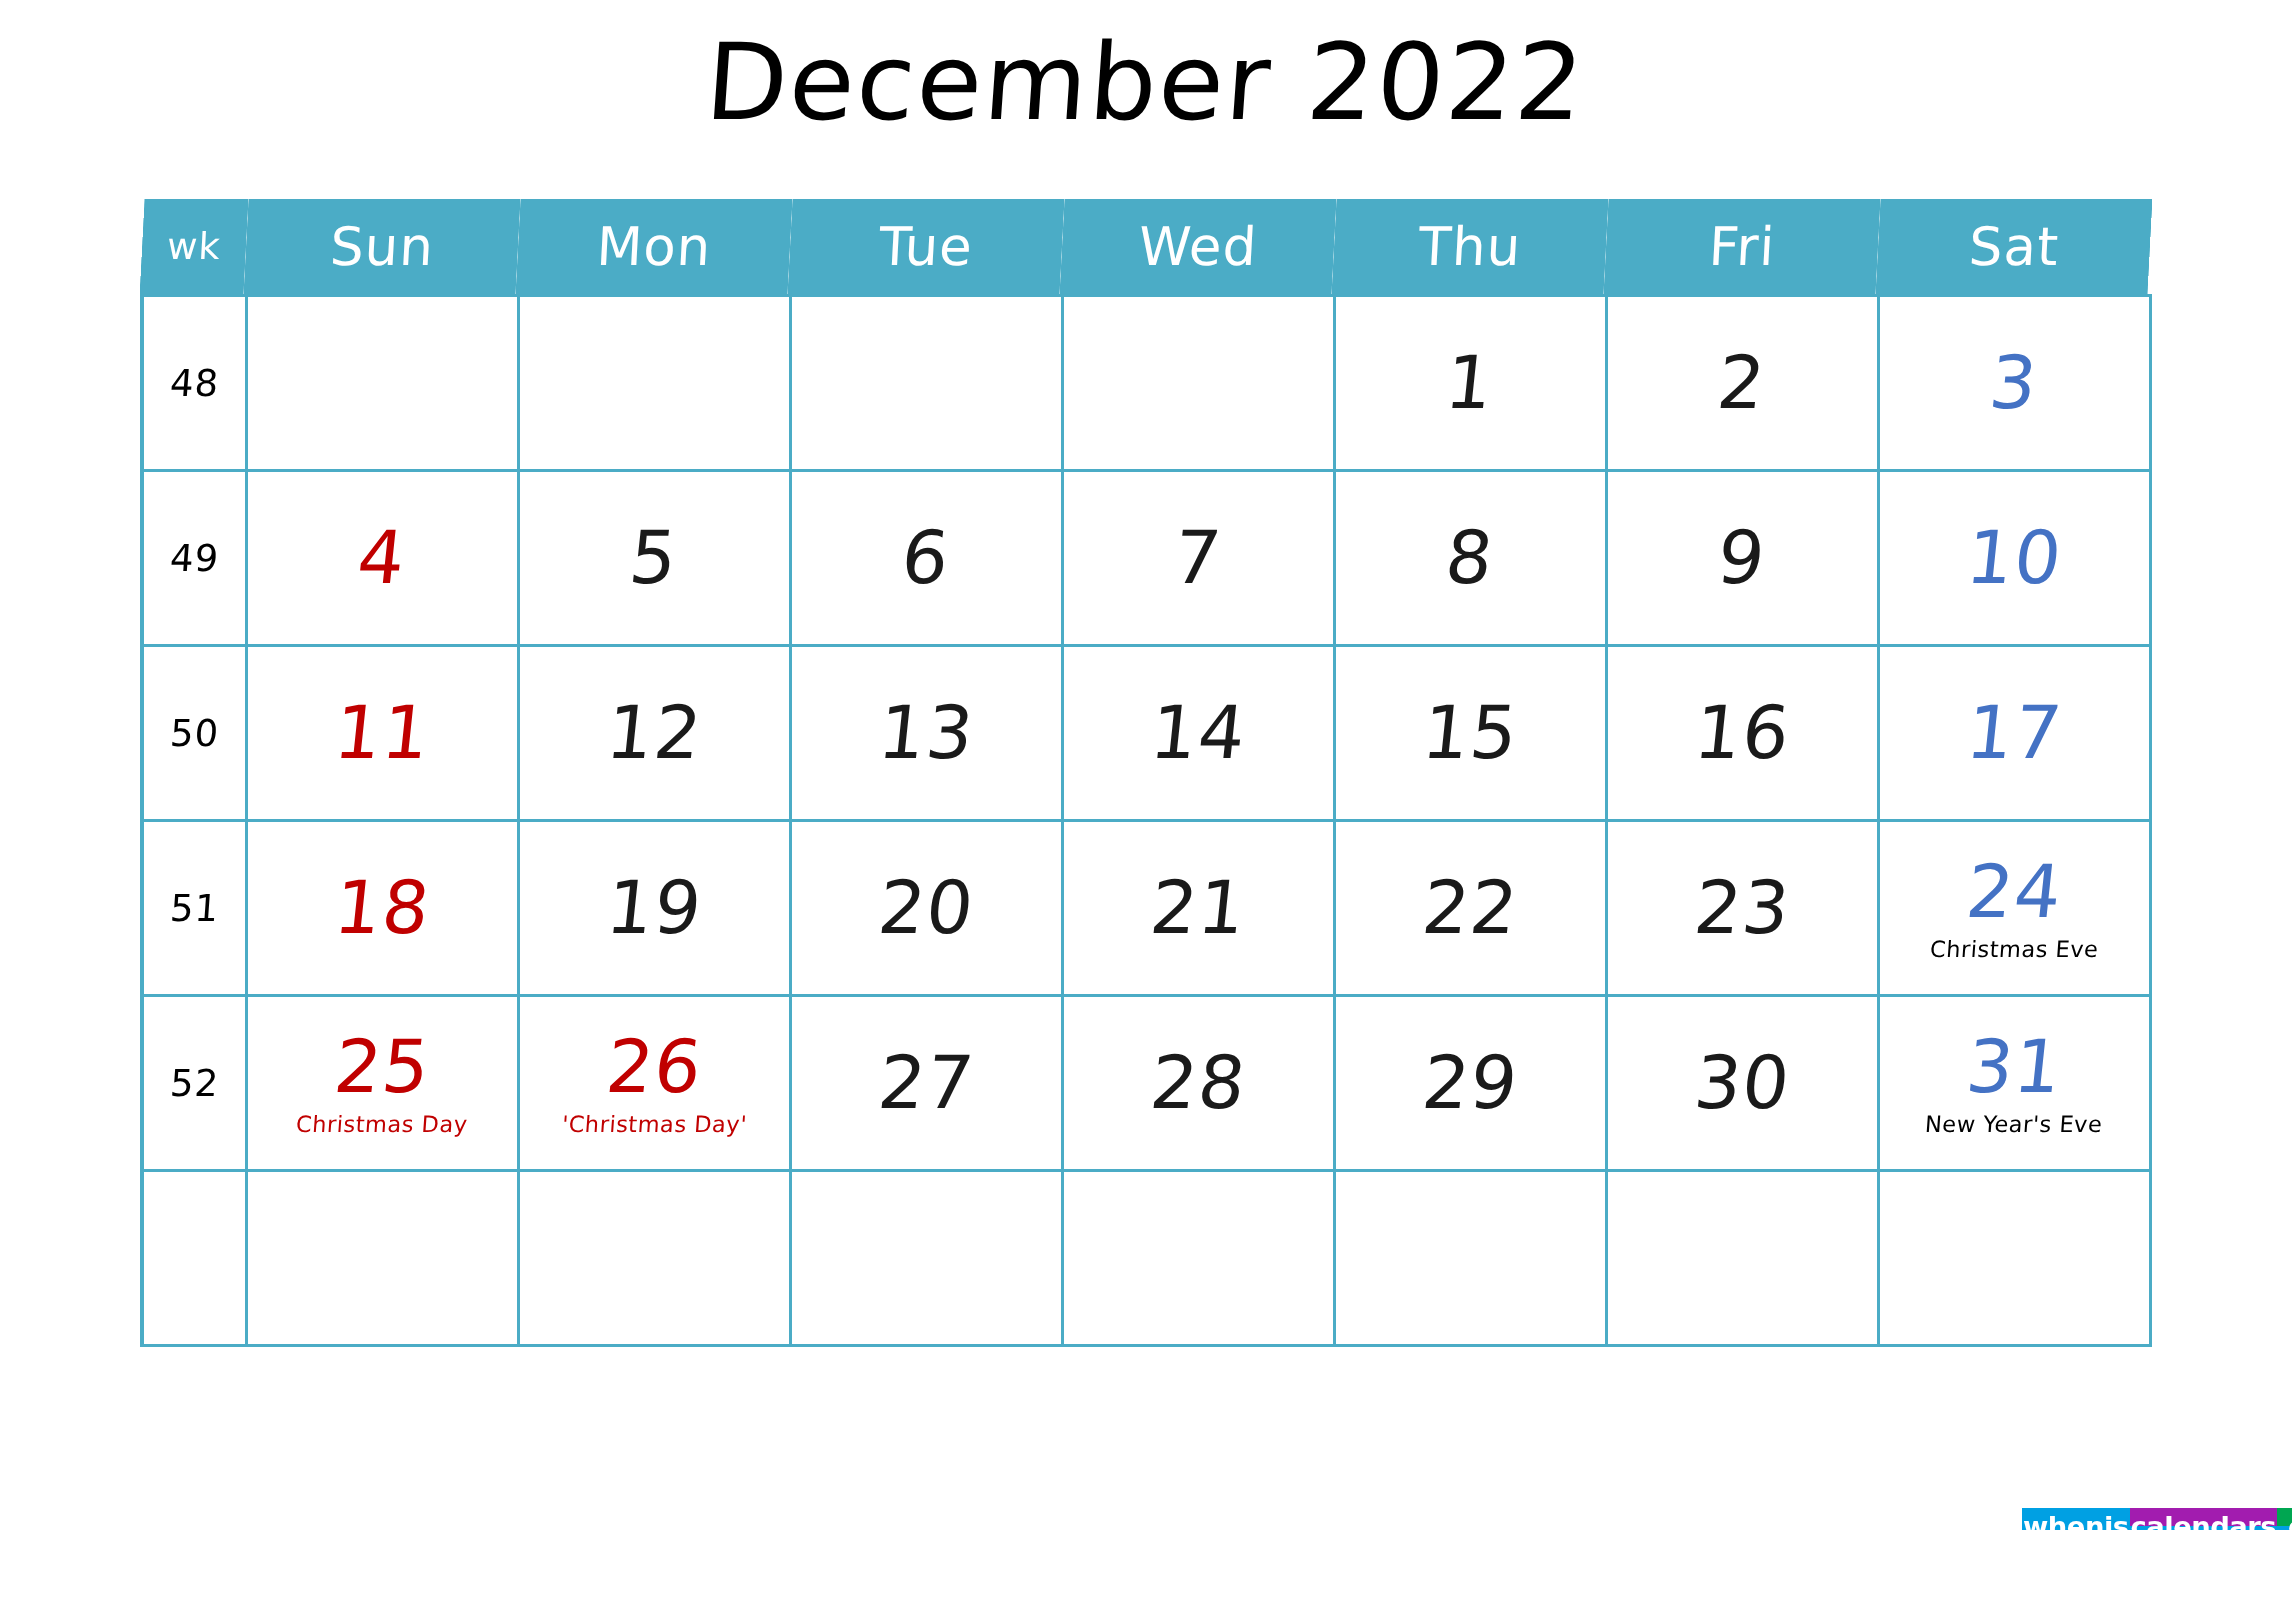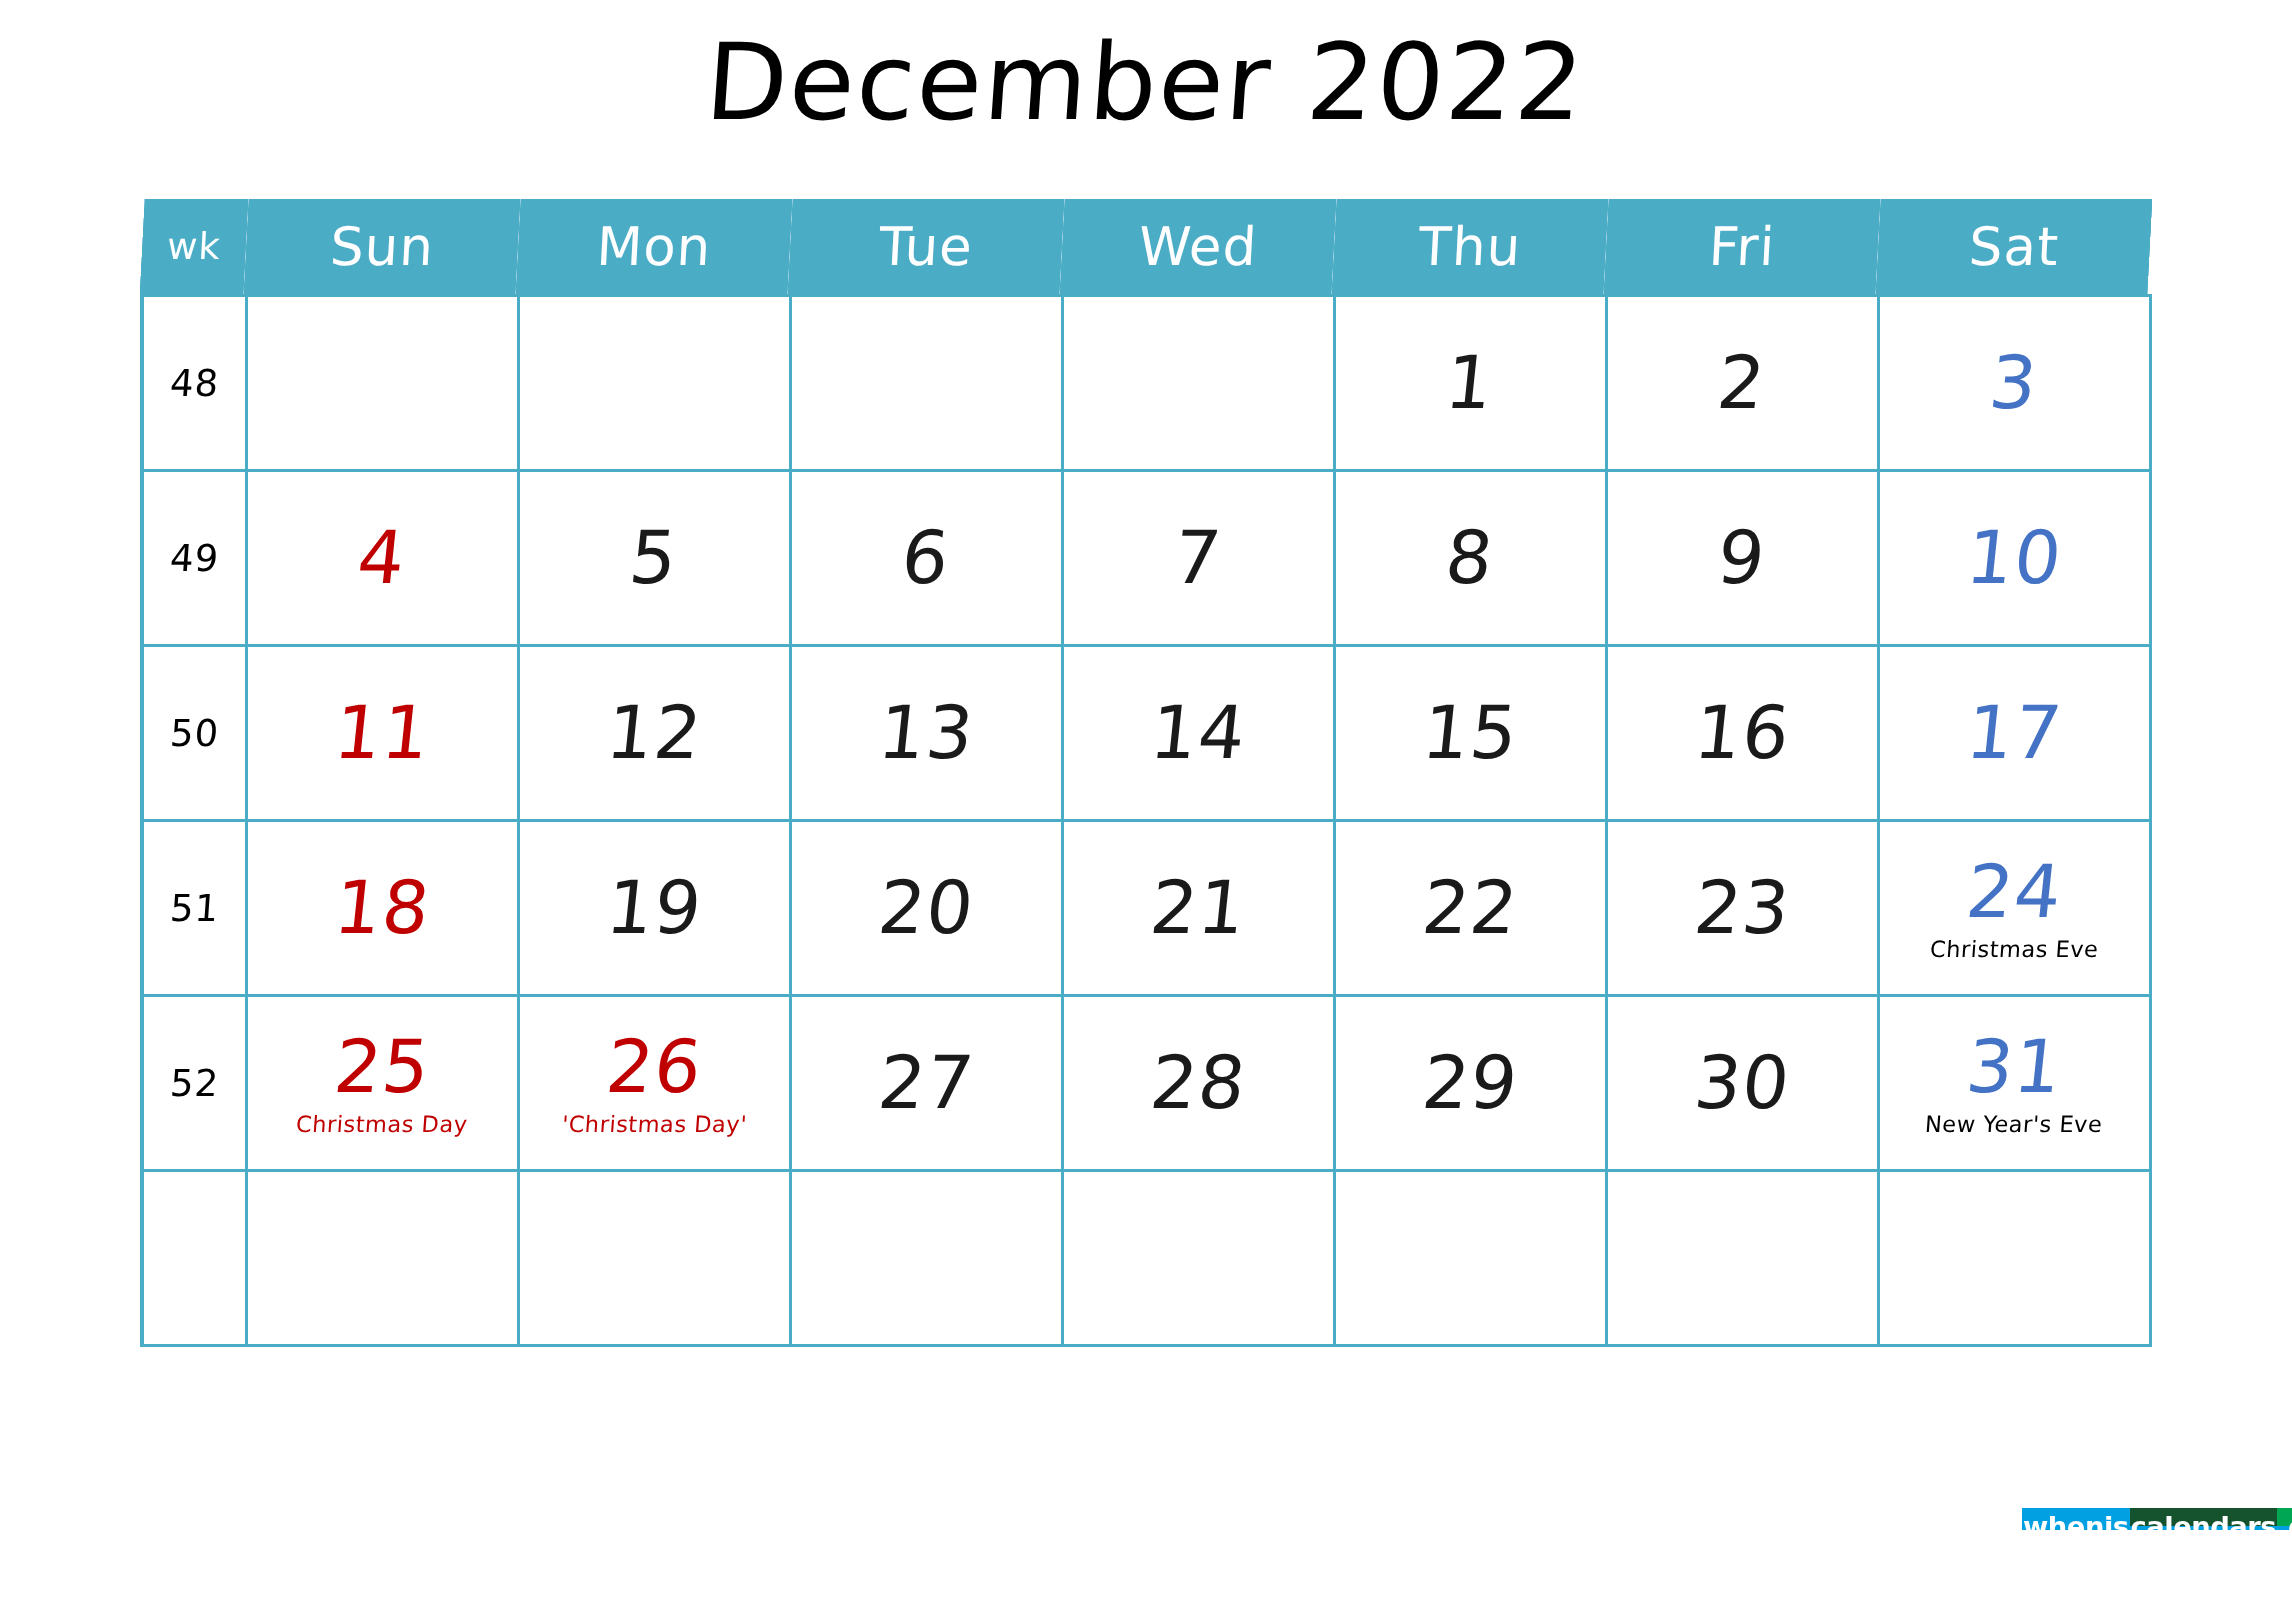--- a/index.html
+++ b/index.html
@@ -129,21 +129,21 @@
     font-size: 27.4px;
     font-weight: 700;
     color: #ffffff;
     line-height: 37px;
     padding: 0 1px;
     letter-spacing: -0.5px;
     white-space: nowrap;
     margin-top: 19px;
   }
   #site-logo .seg-blue  { background: #00A0E3; }
-  #site-logo .seg-red   { background: #14532d; }
+  #site-logo .seg-red   { background: #a21caf; }
   #site-logo .seg-green { background: #00A651; }
 </style>
 </head>
 <body>
 
 <div id="calendar-title">December 2022</div>
 
 <table id="calendar-table">
   <colgroup>
     <col class="wk-col">

